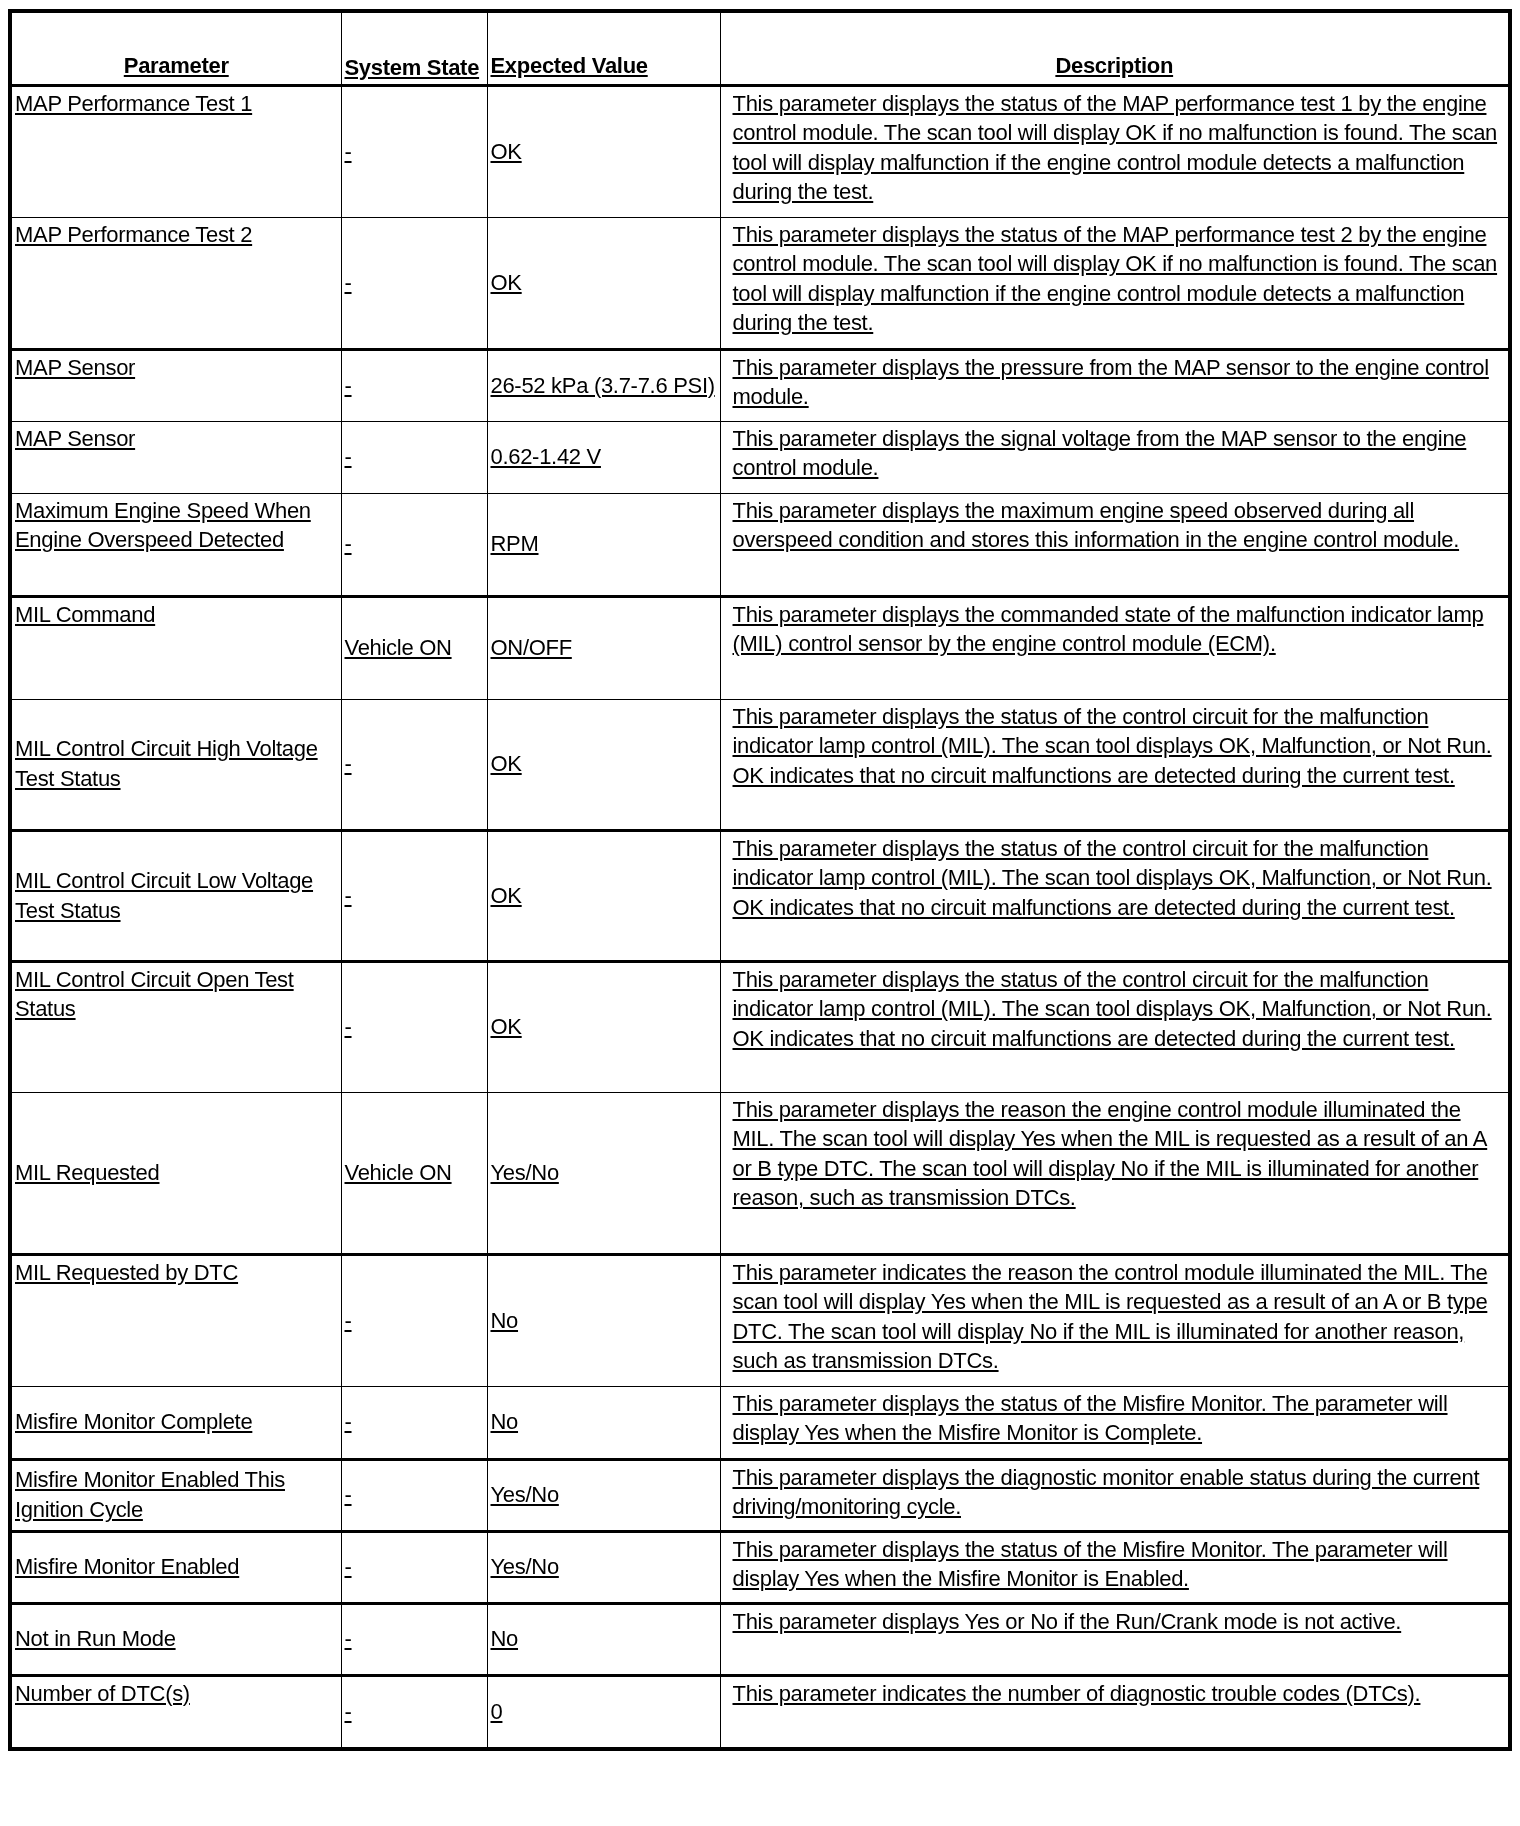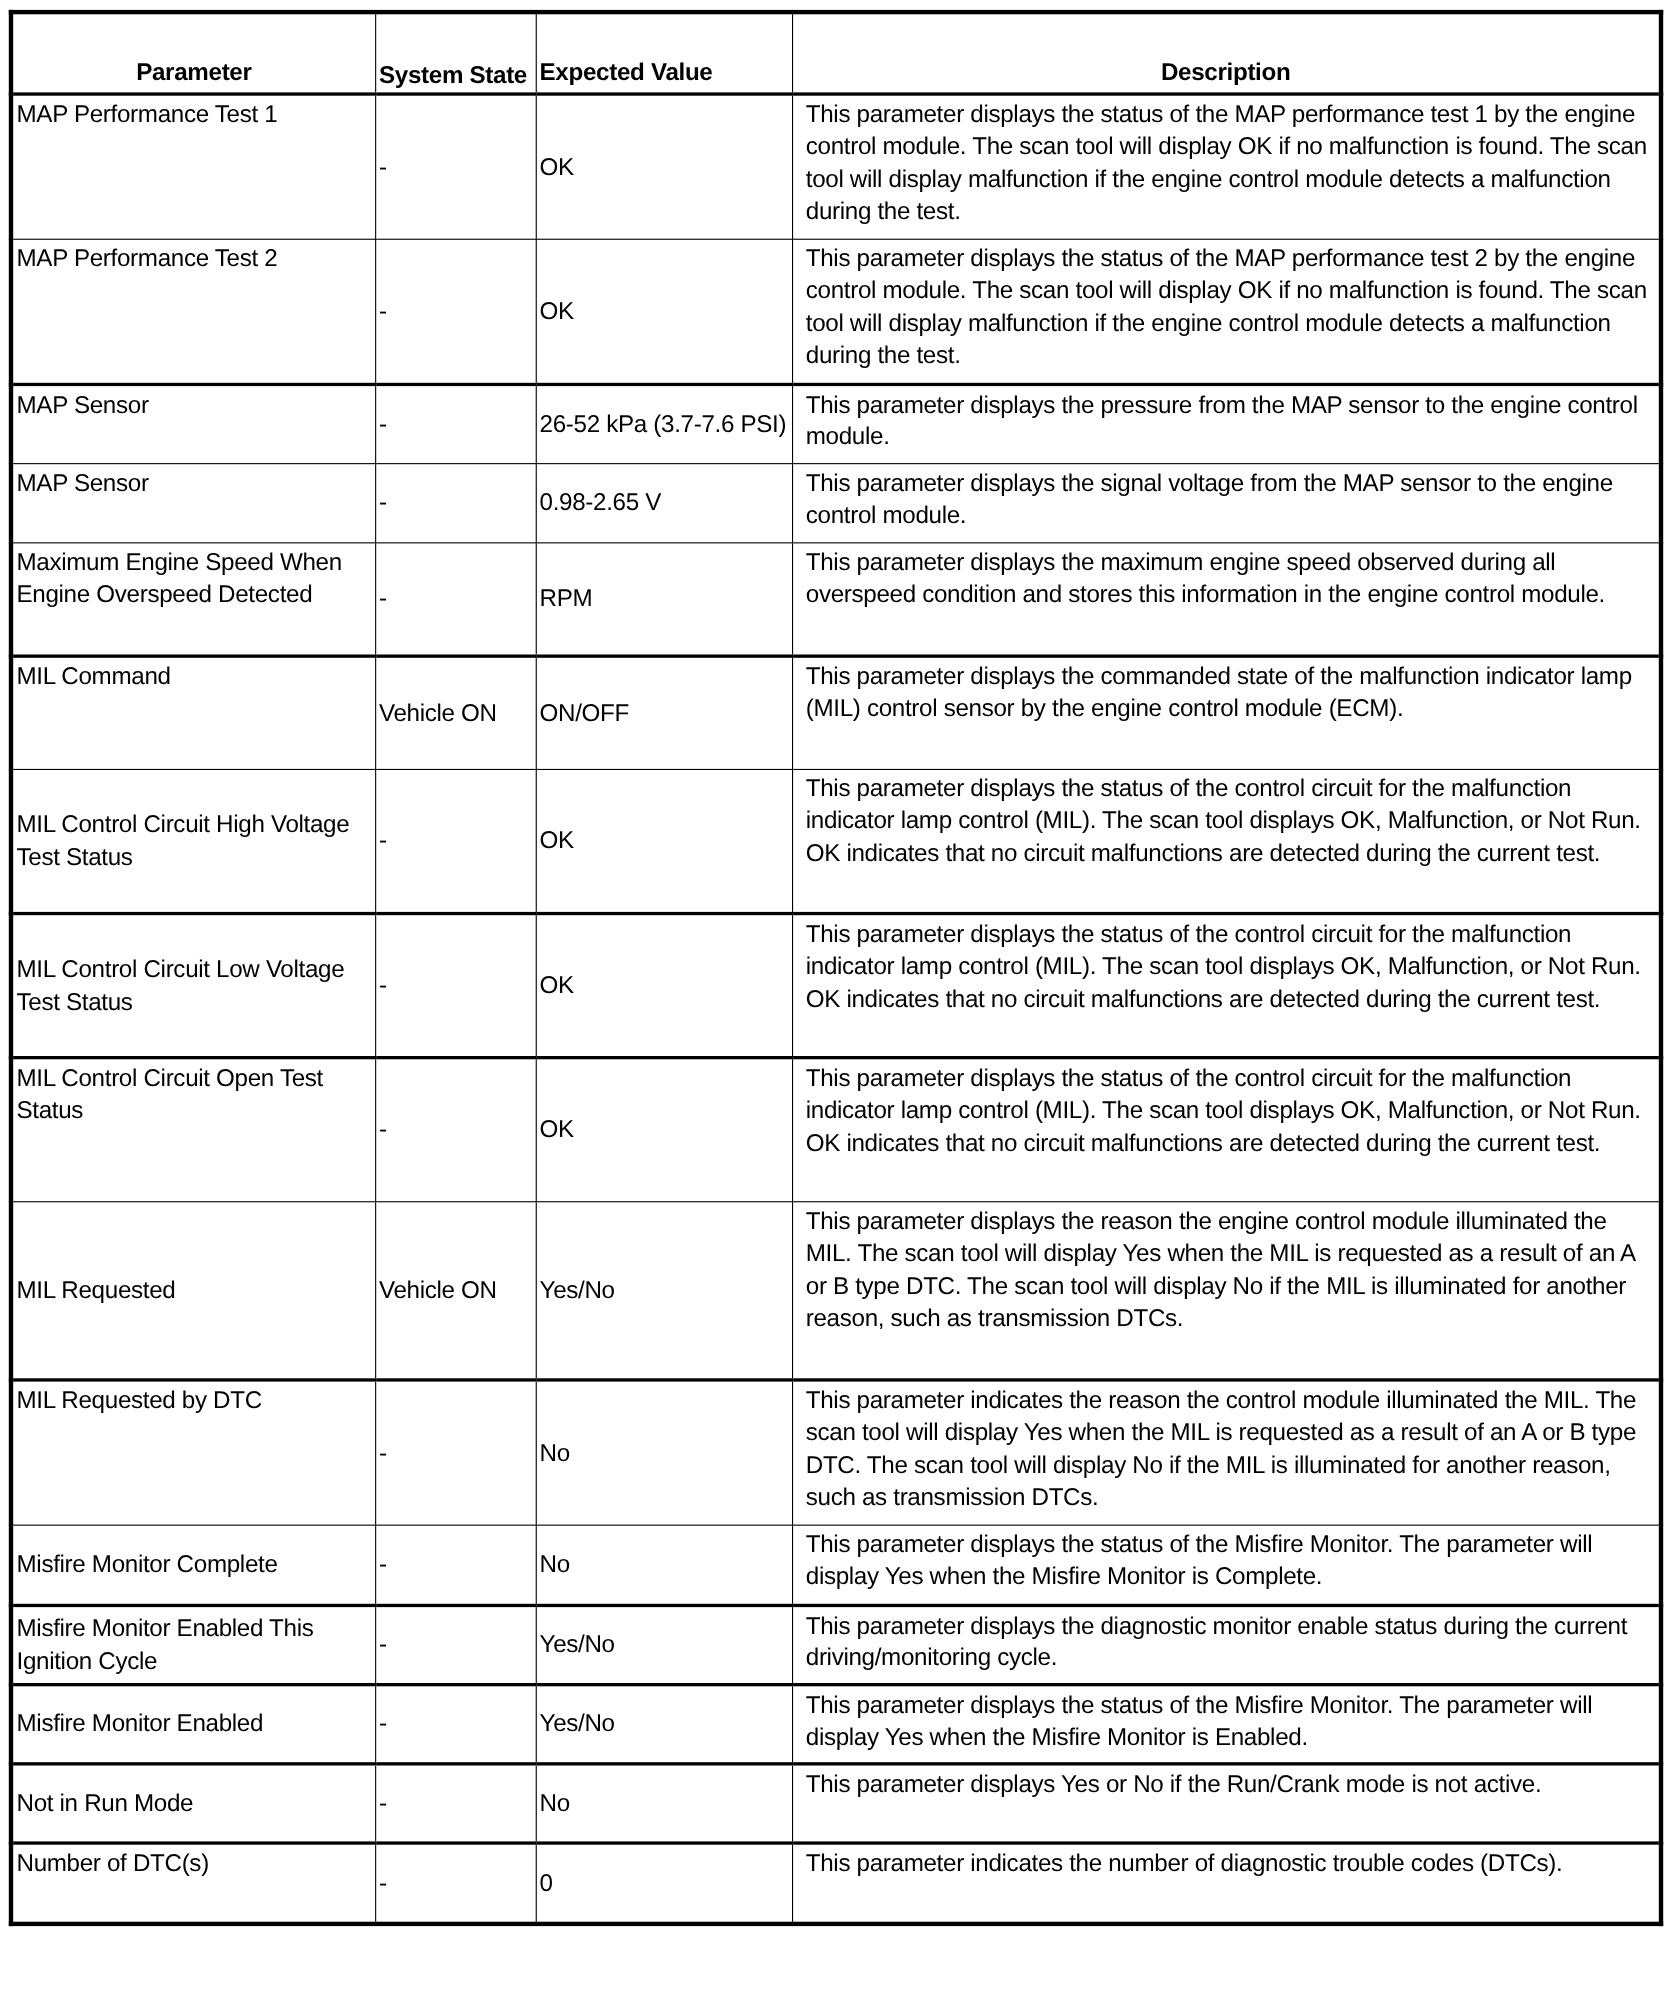--- a/index.html
+++ b/index.html
@@ -1,17 +1,17 @@
 <!DOCTYPE html>
 <html><head>
 <meta charset="utf-8">
 <style>
   html, body { margin: 0; padding: 0; background: #ffffff; }
   body { width: 1520px; height: 1826px; overflow: hidden; position: relative; }
-  .wrap { position: absolute; left: 8px; top: 9px; width: 1364px; }
+  .wrap { position: absolute; left: 8px; top: 9px; width: 1364px; text-decoration: underline; }
   table {
     border-collapse: collapse;
     table-layout: fixed;
     width: 1500px;
     font-family: "Liberation Sans", sans-serif;
     font-size: 22px;
     color: #000;
     letter-spacing: -0.3px;
     border: 4px solid #000;
   }
@@ -71,21 +71,21 @@
       </tr>
       <tr class="thick" style="height:72px">
         <td class="param">MAP Sensor</td>
         <td>-</td>
         <td>26-52 kPa (3.7-7.6 PSI)</td>
         <td class="desc">This parameter displays the pressure from the MAP sensor to the engine control module.</td>
       </tr>
       <tr style="height:72px">
         <td class="param">MAP Sensor</td>
         <td>-</td>
-        <td>0.98-2.65 V</td>
+        <td>0.62-1.42 V</td>
         <td class="desc">This parameter displays the signal voltage from the MAP sensor to the engine control module.</td>
       </tr>
       <tr style="height:103px">
         <td class="param">Maximum Engine Speed When Engine Overspeed Detected</td>
         <td>-</td>
         <td>RPM</td>
         <td class="desc">This parameter displays the maximum engine speed observed during all overspeed condition and stores this information in the engine control module.</td>
       </tr>
       <tr class="thick" style="height:103px">
         <td class="param">MIL Command</td>

